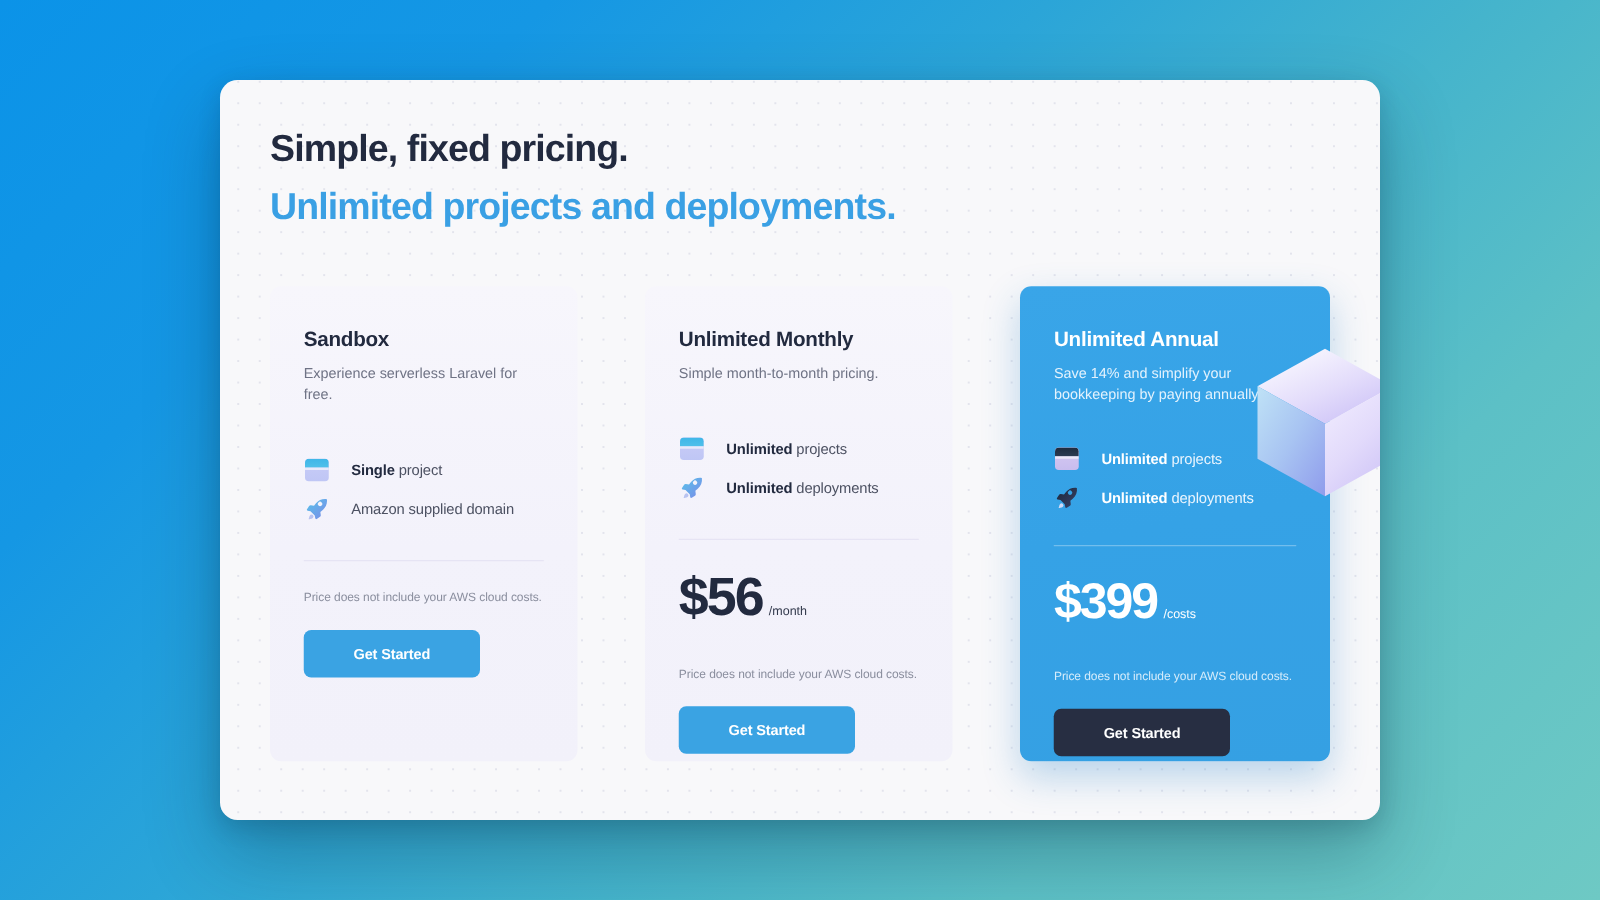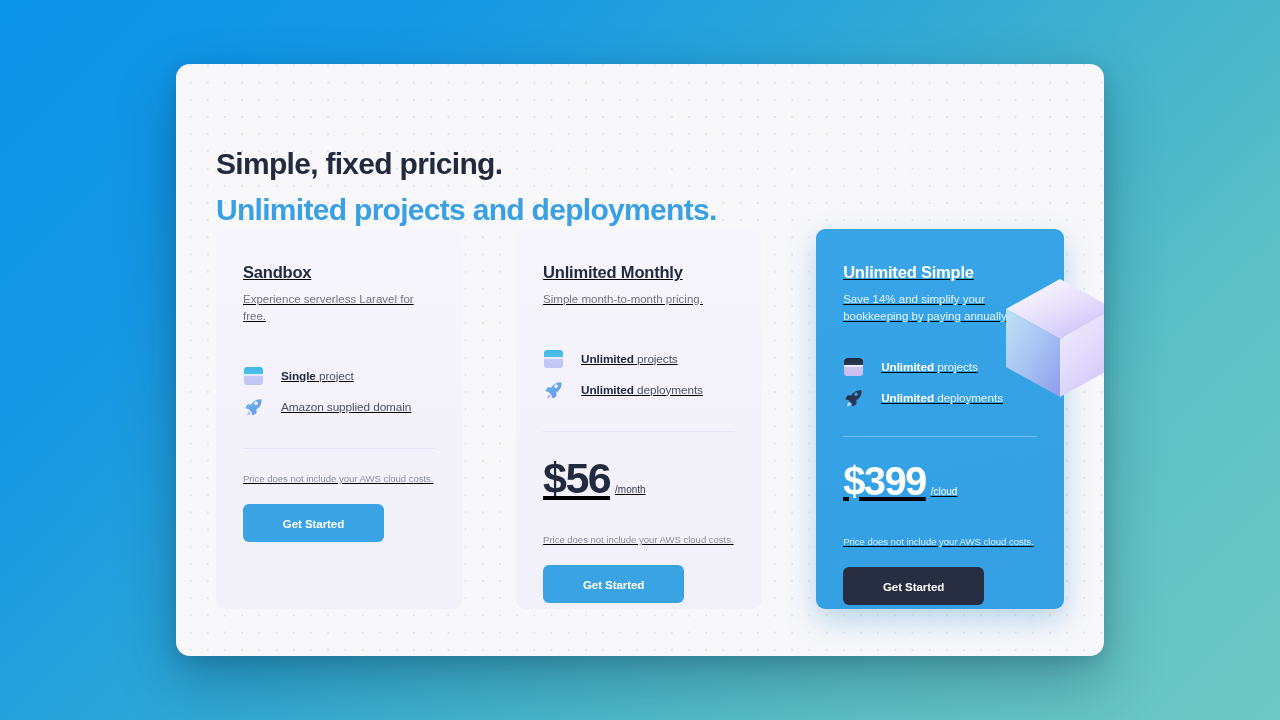--- a/index.html
+++ b/index.html
@@ -43,38 +43,37 @@
   
   .heading {
     position:absolute;
     left:40px; top:41px;
     width:620px;
     font-size:30px;
     font-weight:700;
     letter-spacing:-0.7px;
     line-height:30px;
   }
-  .heading .l1 { color:#222a3f; display:block;margin-top:44px; }
+  .heading .l1 { color:#222a3f; display:block; }
   .heading .l2 { color:#3aa0e4; display:block;margin-top:16px; }
 
   
   .cards {
     position:absolute;
     left:40px; top:165px;
     width:848px; height:380px;
     display:flex;
   }
 
   .card {
     position:relative;
     width:270px;
     height:380px;
     padding:34px 27px 0 27px;
     border-radius:9px;
-    text-decoration:underline;
   }
   .card.plain   { background:linear-gradient(180deg,#f7f6fc 0%,#f3f2fb 55%,#f2f1fa 100%); }
   .card.spacer  { width:19px; background:transparent; }
   .card.feature {
     width:272px;
     background:linear-gradient(170deg,#39a5e8 0%,#35a2e6 50%,#35a0e3 100%);
     box-shadow:0 12px 30px rgba(40,130,200,.30);
     overflow:visible;
     z-index:3;
   }
@@ -321,21 +320,21 @@
             <stop offset="0%" stop-color="#f3efff"></stop>
               <stop offset="60%" stop-color="#e2dafb"></stop>
               <stop offset="100%" stop-color="#d0c6f7"></stop>
           </linearGradient>
         </defs>
         <polygon points="56,2 110,32 56,62 2,32" fill="url(#cubeTop)"></polygon>
         <polygon points="2,32 56,62 56,120 2,90" fill="url(#cubeLeft)"></polygon>
         <polygon points="110,32 110,90 56,120 56,62" fill="url(#cubeRight)"></polygon>
       </svg>
 
-      <div class="card-title">Unlimited Simple</div>
+      <div class="card-title">Unlimited Annual</div>
       <div class="card-sub">Save 14% and simplify your bookkeeping by paying annually.</div>
 
       <div class="features">
         <div class="feature-row">
           <span class="feat-icon">
             <span class="icon-box"></span>
           </span>
           <span class="feat-text"><b>Unlimited</b><span> projects</span></span>
         </div>
         <div class="feature-row">
@@ -353,21 +352,21 @@
           </span>
           <span class="feat-text"><b>Unlimited</b><span> deployments</span></span>
         </div>
       </div>
 
       <div class="divider"></div>
 
       <div class="price-block">
         <div class="price">
           <span>$399</span>
-          <span class="per">/cloud</span>
+          <span class="per">/costs</span>
         </div>
         <div class="price-note">Price does not include your AWS cloud costs.</div>
         <button class="cta">Get Started</button>
       </div>
     </div>
 
   </div>
 </div>
 
 </body></html>

